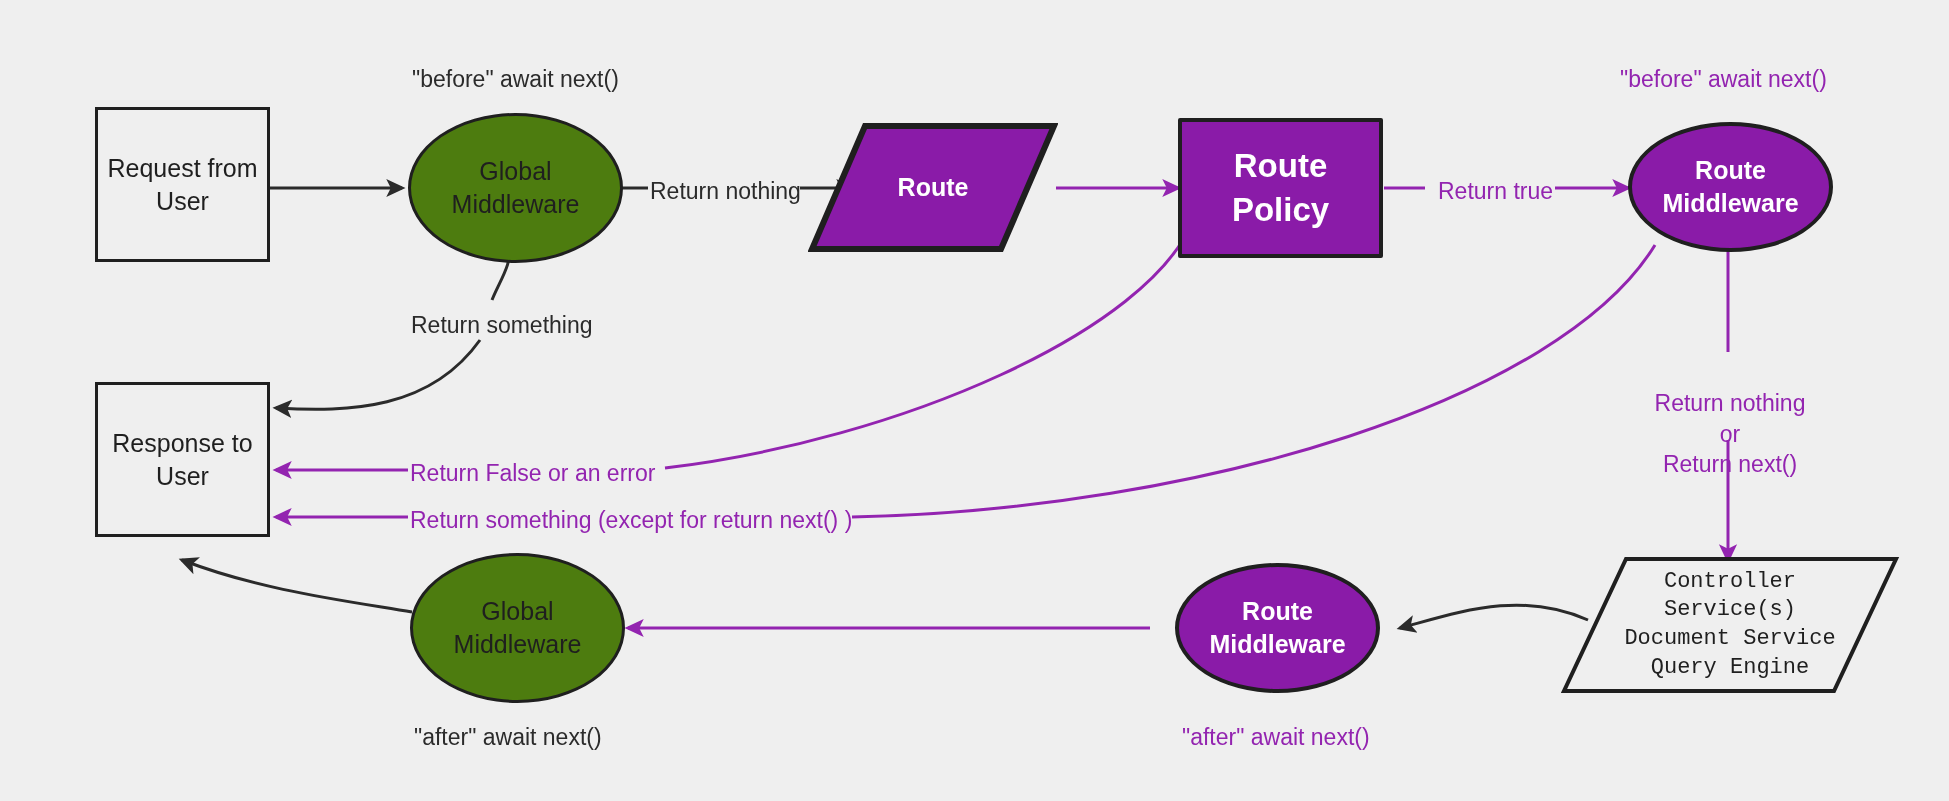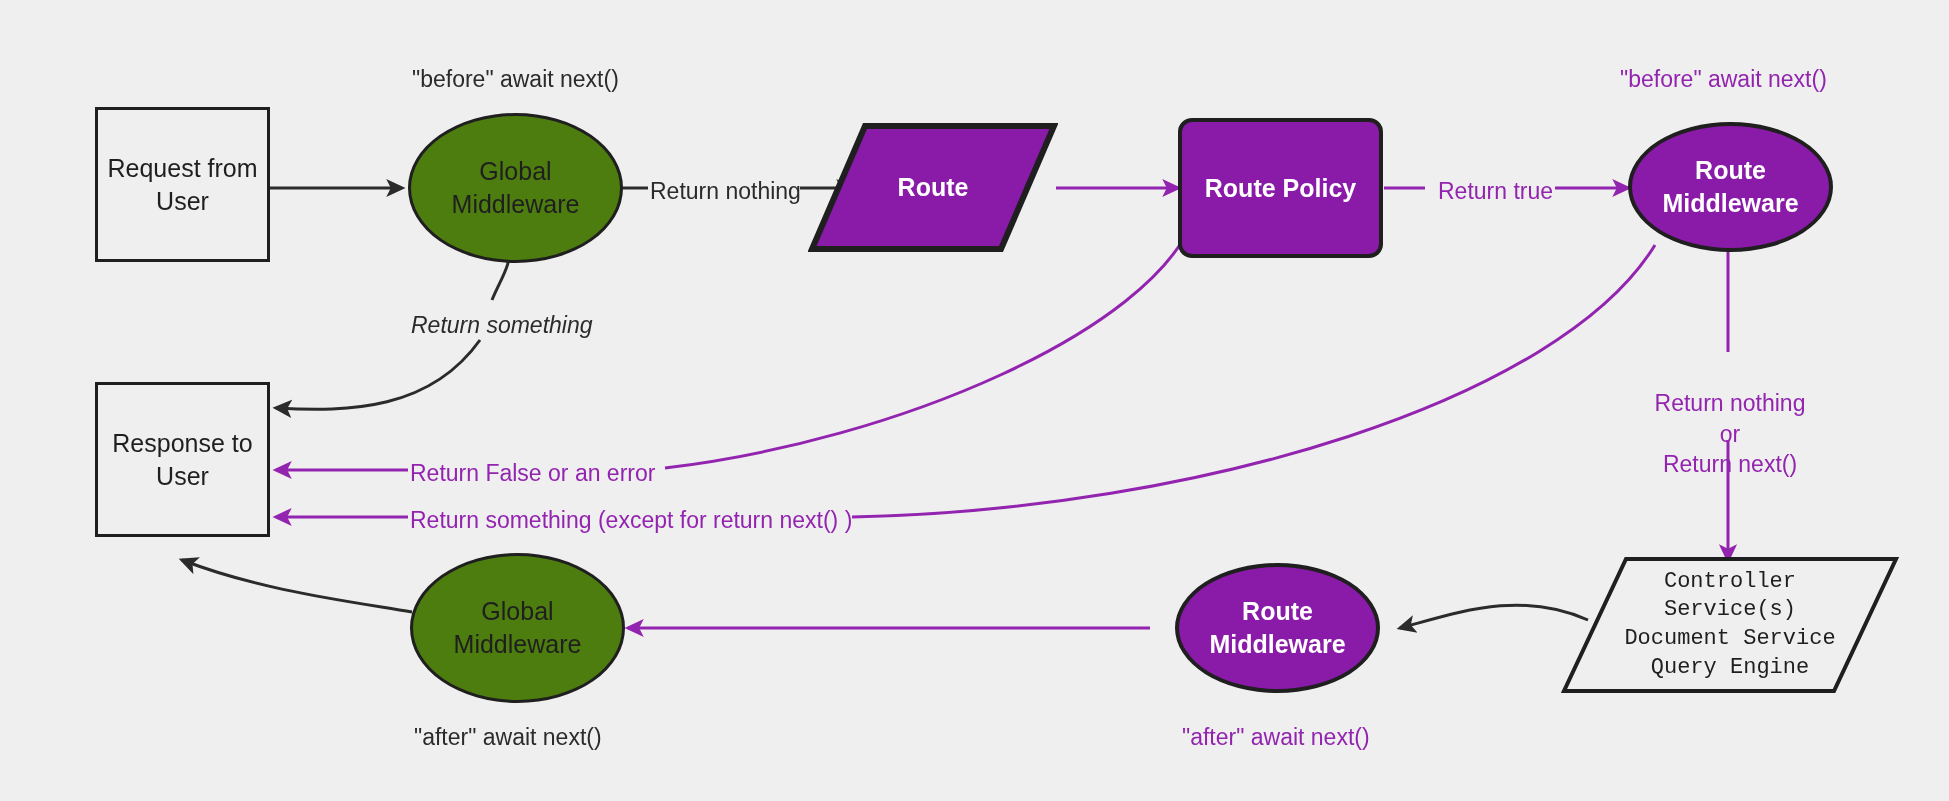--- a/index.html
+++ b/index.html
@@ -50,22 +50,22 @@
     background: #8A1BA8;
     color: #ffffff;
     border-radius: 50%;
     font-size: 25px;
     font-weight: bold;
   }
   .node-roundrect-purple {
     border: 4px solid #1f1f1f;
     background: #8A1BA8;
     color: #ffffff;
-    border-radius: 14px;
-    font-size: 25px;
+    border-radius: 2px;
+    font-size: 33px;
     font-weight: bold;
   }
   .para-wrap {
     position: absolute;
   }
   .para-label {
     position: absolute;
     left: 0; top: 0;
     width: 100%; height: 100%;
     display: flex;
@@ -194,21 +194,21 @@
   </div>
 
   <div class="edge-label lbl-purple" style="left:1620px; top:64px;">
     <span>"before" await next()</span>
   </div>
 
   <div class="edge-label lbl-dark" style="left:650px; top:176px;">
     <span>Return nothing</span>
   </div>
 
-  <div class="edge-label lbl-dark" style="left:411px; top:310px;font-style:italic;">
+  <div class="edge-label lbl-dark" style="left:411px; top:310px;">
     <span>Return something</span>
   </div>
 
   <div class="edge-label lbl-purple" style="left:1438px; top:176px;text-align:right;">
     <span>Return true</span>
   </div>
 
   <div class="edge-label lbl-purple" style="left:410px; top:458px;">
     <span>Return False or an error</span>
   </div>

